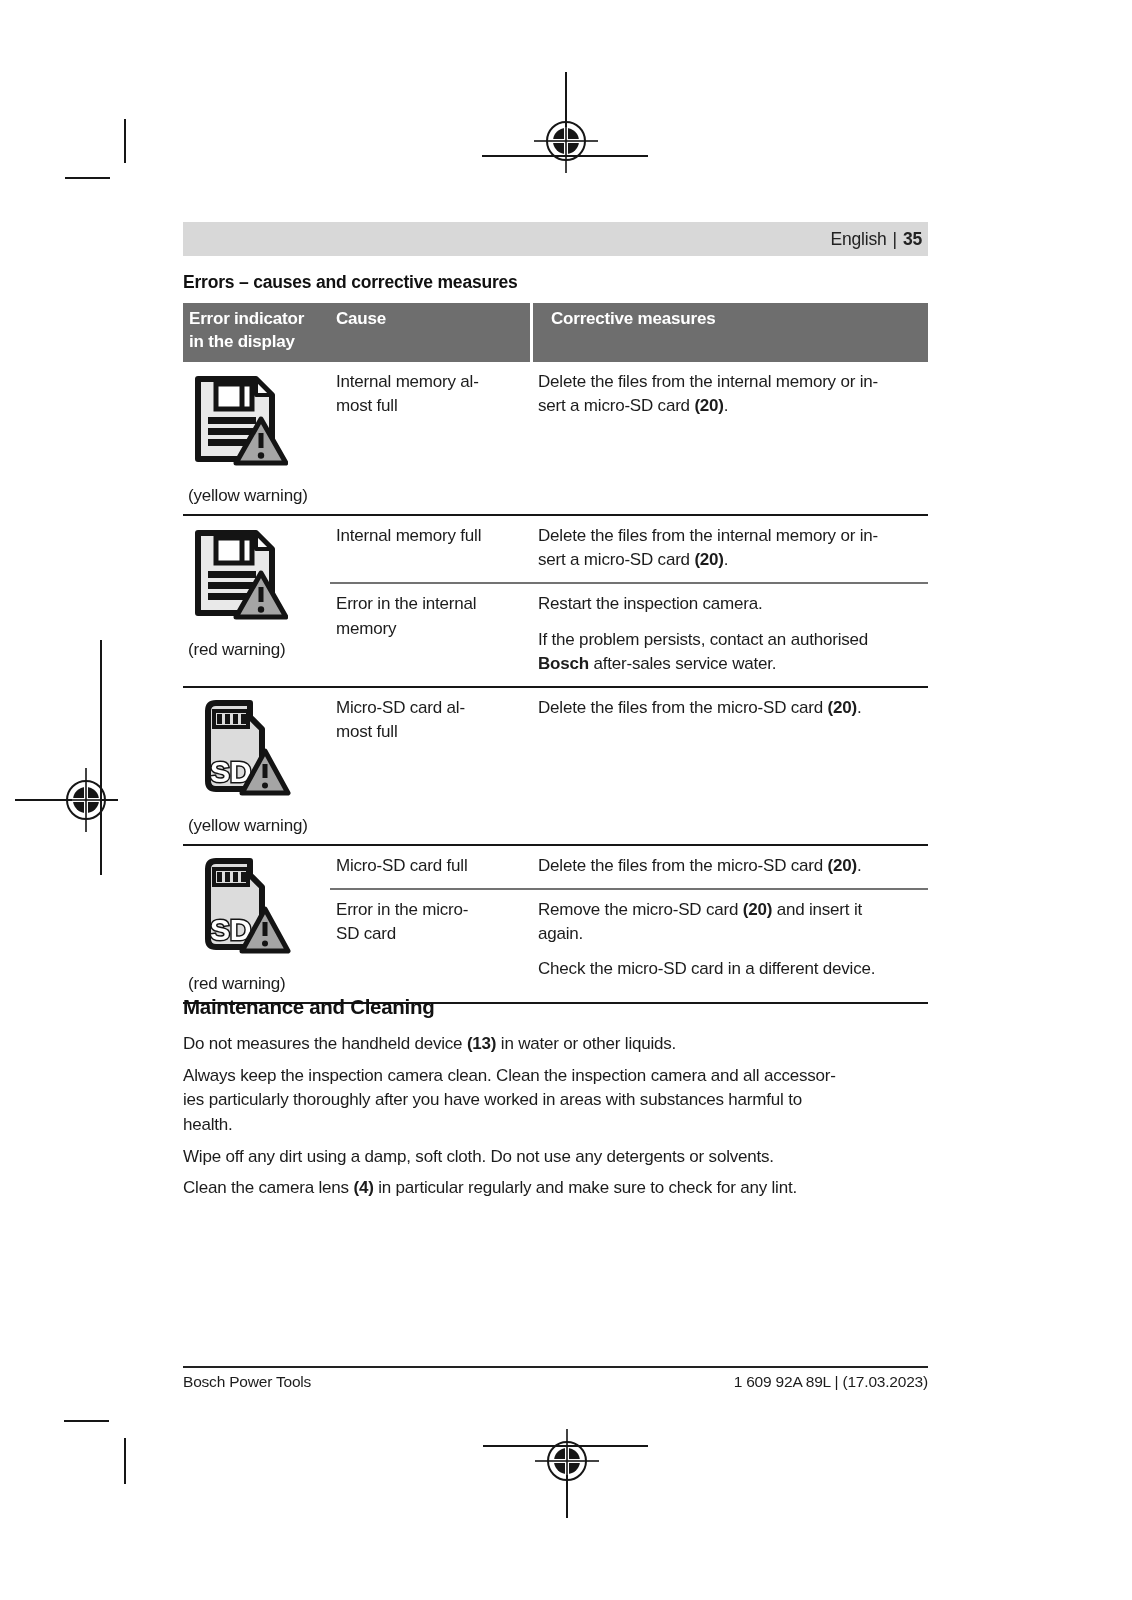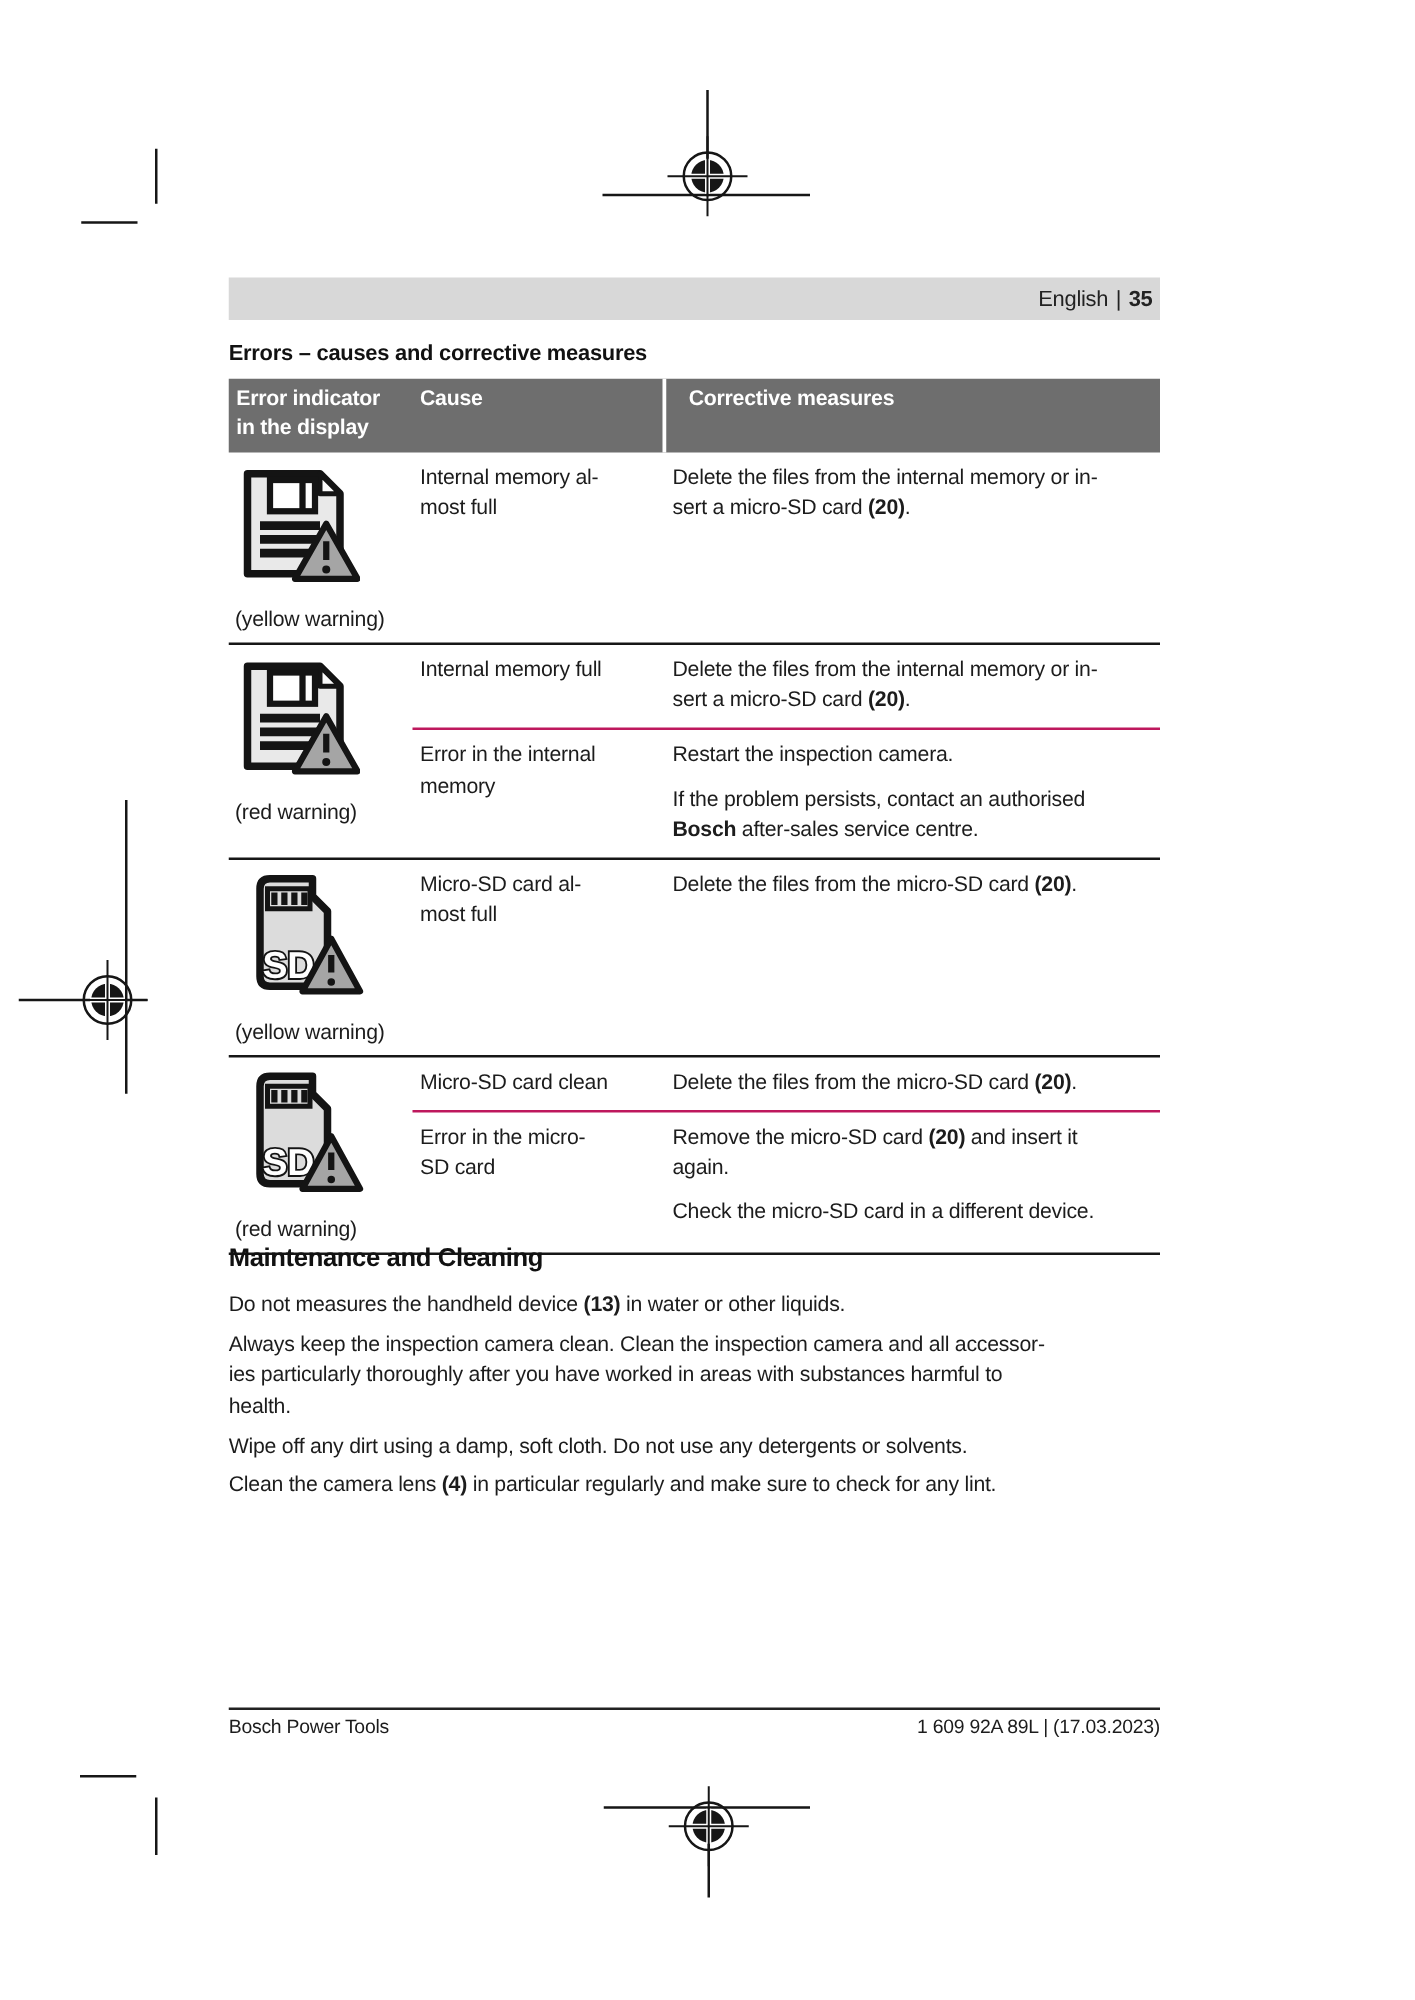--- a/index.html
+++ b/index.html
@@ -34,21 +34,21 @@
   .t-header .hc1 { padding-left:6px; }
   .t-header .hc2 { padding-left:6px; }
   .t-header .hc3 { padding-left:21px; }
   .t-body { border-bottom:2px solid #161616; }
   .rowgroup { display:grid; grid-template-columns:147px 1fr; }
   .rowgroup + .rowgroup { border-top:2px solid #161616; }
   .indicator { padding:9px 0 6px 5px; }
   .indicator .caption { display:block; margin-top:10px; color:#1c1c1c; }
   .entries { display:flex; flex-direction:column; }
   .entry { display:grid; grid-template-columns:200px 1fr; padding:5px 0 10px; }
-  .entry + .entry { border-top:2px solid #be185d; }
+  .entry + .entry { border-top:2px solid #737373; }
   .cause { padding:3px 10px 0 6px; white-space:pre-line; }
   .measures { padding:3px 0 0 8px; }
   .measure { margin:0 0 11px 0; white-space:pre-line; }
   .measure:last-child { margin-bottom:0; }
   .measure b, .cause b { font-weight:700; }
   .r1 { min-height:135px; } .r2 { min-height:153px; } .r3 { min-height:146px; } .r4 { min-height:138px; }
   
   .maint { position:absolute; left:183px; top:968px; width:745px; }
   .h1 { font-size:30px; font-weight:700; color:#111; margin:0; letter-spacing:-0.5px; }
   .h2 { font-size:20.5px; font-weight:700; color:#111; margin:27px 0 0 0; letter-spacing:-0.3px; }
@@ -191,21 +191,21 @@
               <p class="measure"><span>Delete the files from the internal memory or in-
 sert a micro-SD card </span><b>(20)</b><span>.</span></p>
             </div>
           </div>
           <div class="entry">
             <div class="cause">Error in the internal
 memory</div>
             <div class="measures">
               <p class="measure"><span>Restart the inspection camera.</span><b></b><span></span></p>
               <p class="measure"><span>If the problem persists, contact an authorised
-</span><b>Bosch</b><span> after-sales service centre.</span></p>
+</span><b>Bosch</b><span> after-sales service water.</span></p>
             </div>
           </div>
         </div>
       </div>
 
       <div class="rowgroup r3">
         <div class="indicator">
           <svg width="104" height="100" viewBox="0 0 104 100">
             <path d="M28 6 H62 V20 L74 32 V84 Q74 92 66 92 H28 Q20 92 20 84 V14 Q20 6 28 6 Z" fill="#dcdcdc" stroke="#141414" stroke-width="6" stroke-linejoin="round"></path>
             <rect x="26" y="14" width="34" height="16" fill="#dcdcdc" stroke="#141414" stroke-width="4"></rect>
@@ -246,21 +246,21 @@
             <g transform="translate(52,50)">
               <path d="M25 4 L48 46 H2 Z" fill="#a5a5a5" stroke="#141414" stroke-width="5" stroke-linejoin="round"></path>
               <rect x="22.5" y="17" width="5" height="14" fill="#141414"></rect>
               <circle cx="25" cy="38.5" r="3" fill="#141414"></circle>
             </g>
           </svg>
           <span class="caption">(red warning)</span>
         </div>
         <div class="entries">
           <div class="entry">
-            <div class="cause">Micro-SD card clean</div>
+            <div class="cause">Micro-SD card full</div>
             <div class="measures">
               <p class="measure"><span>Delete the files from the micro-SD card </span><b>(20)</b><span>.</span></p>
             </div>
           </div>
           <div class="entry">
             <div class="cause">Error in the micro-
 SD card</div>
             <div class="measures">
               <p class="measure"><span>Remove the micro-SD card </span><b>(20)</b><span> and insert it
 again.</span></p>

